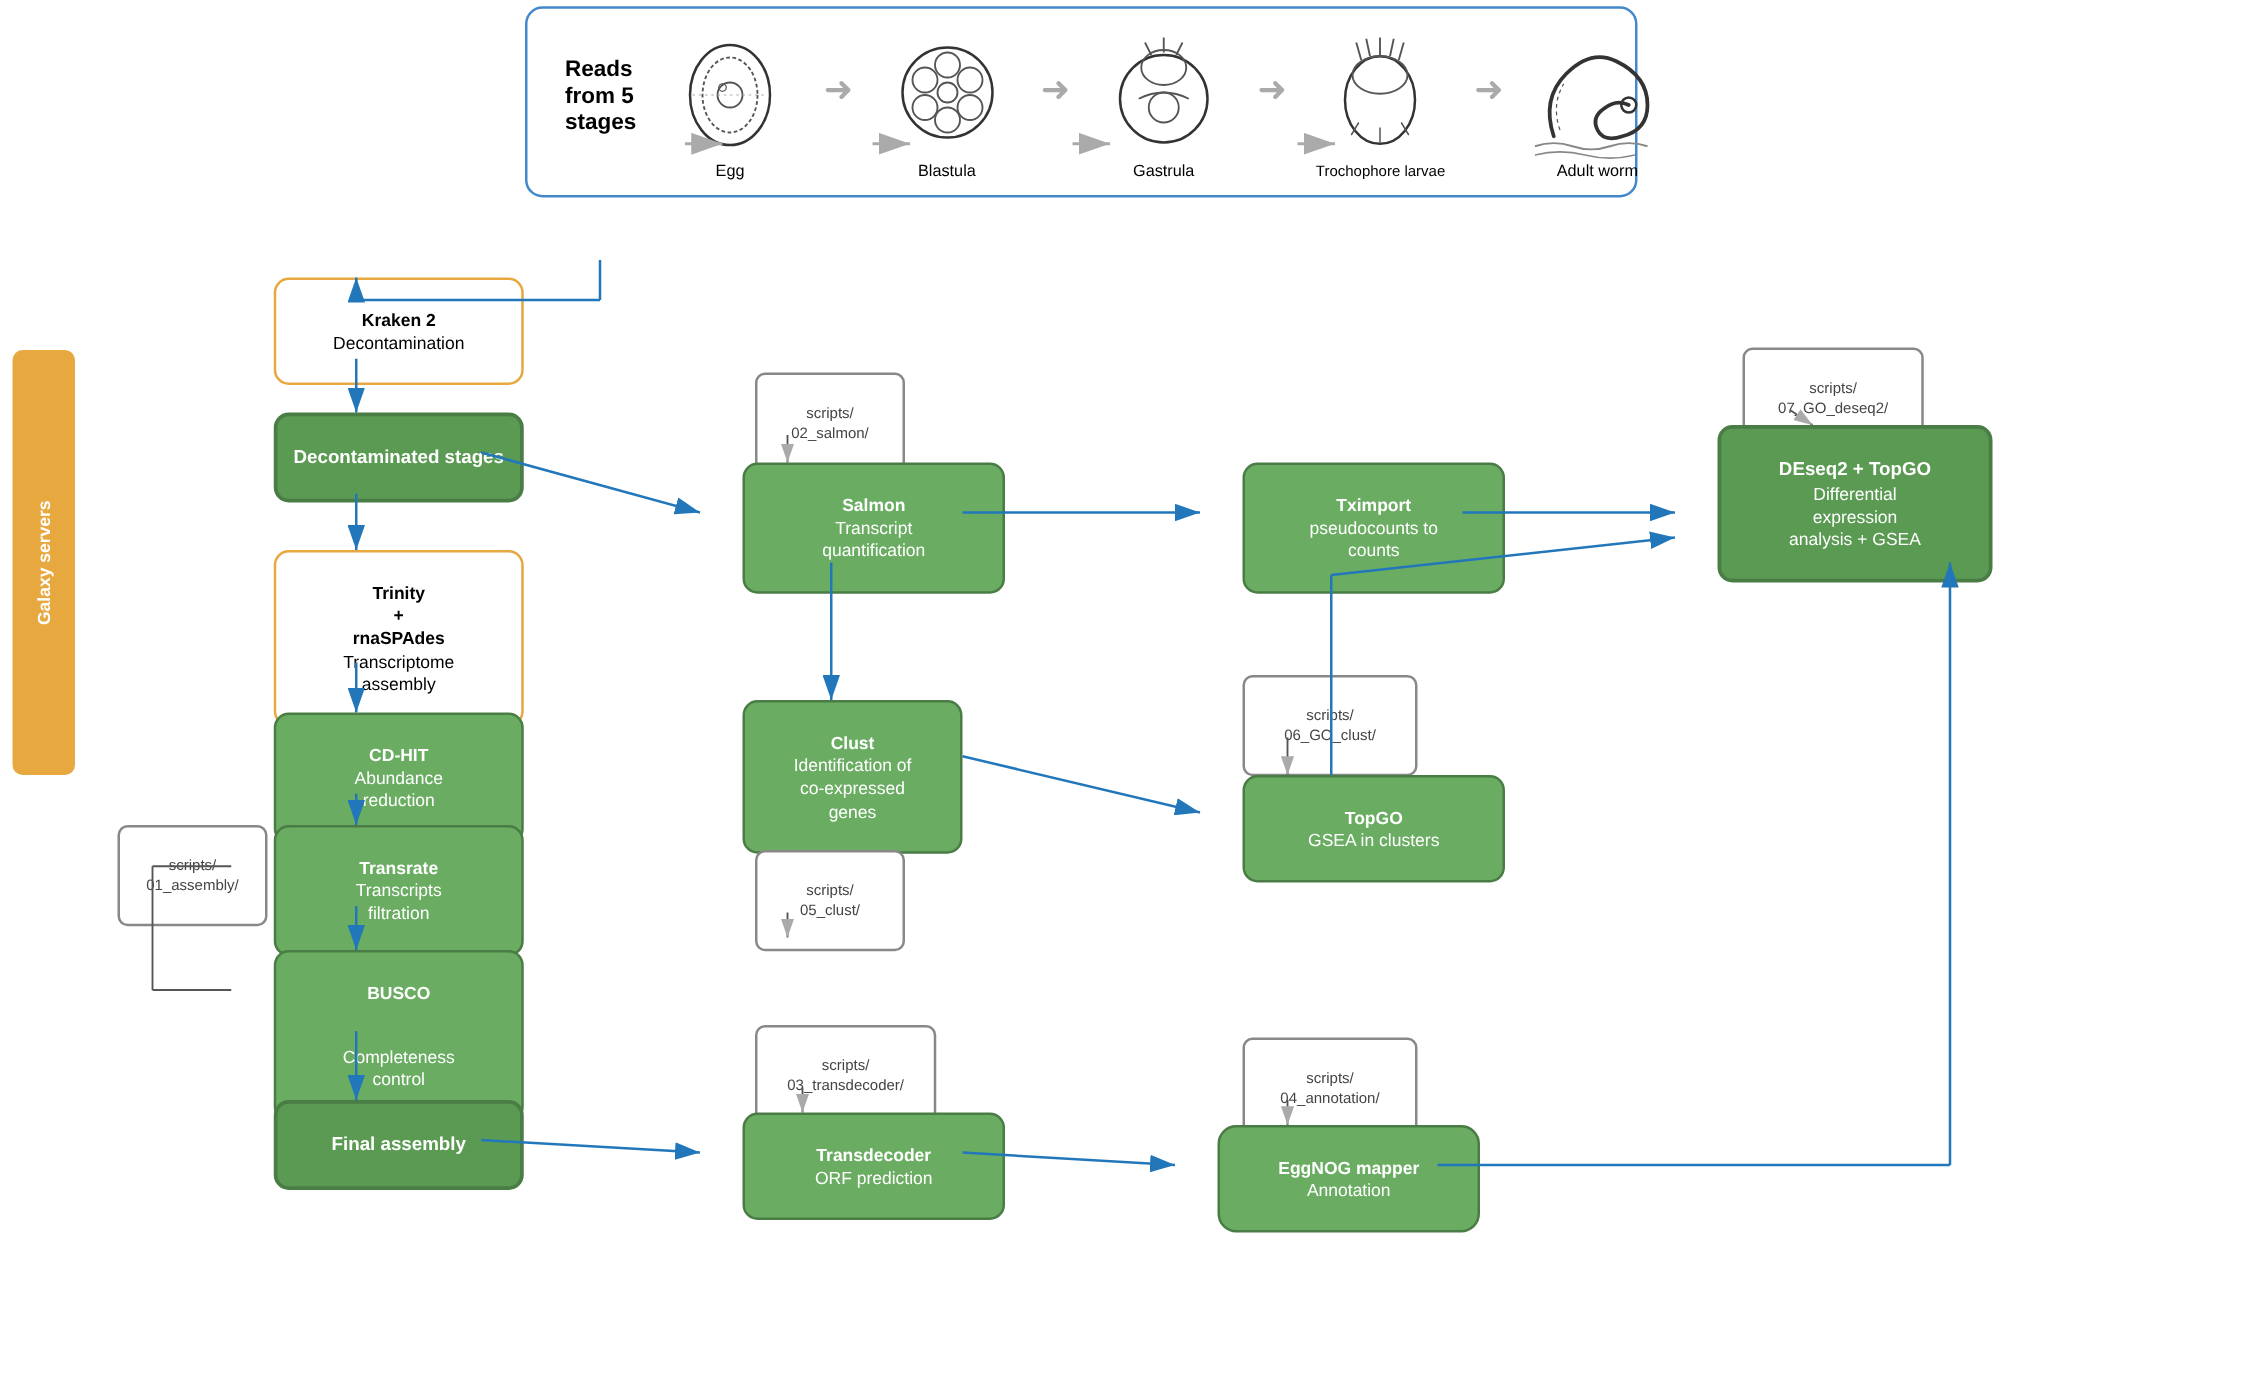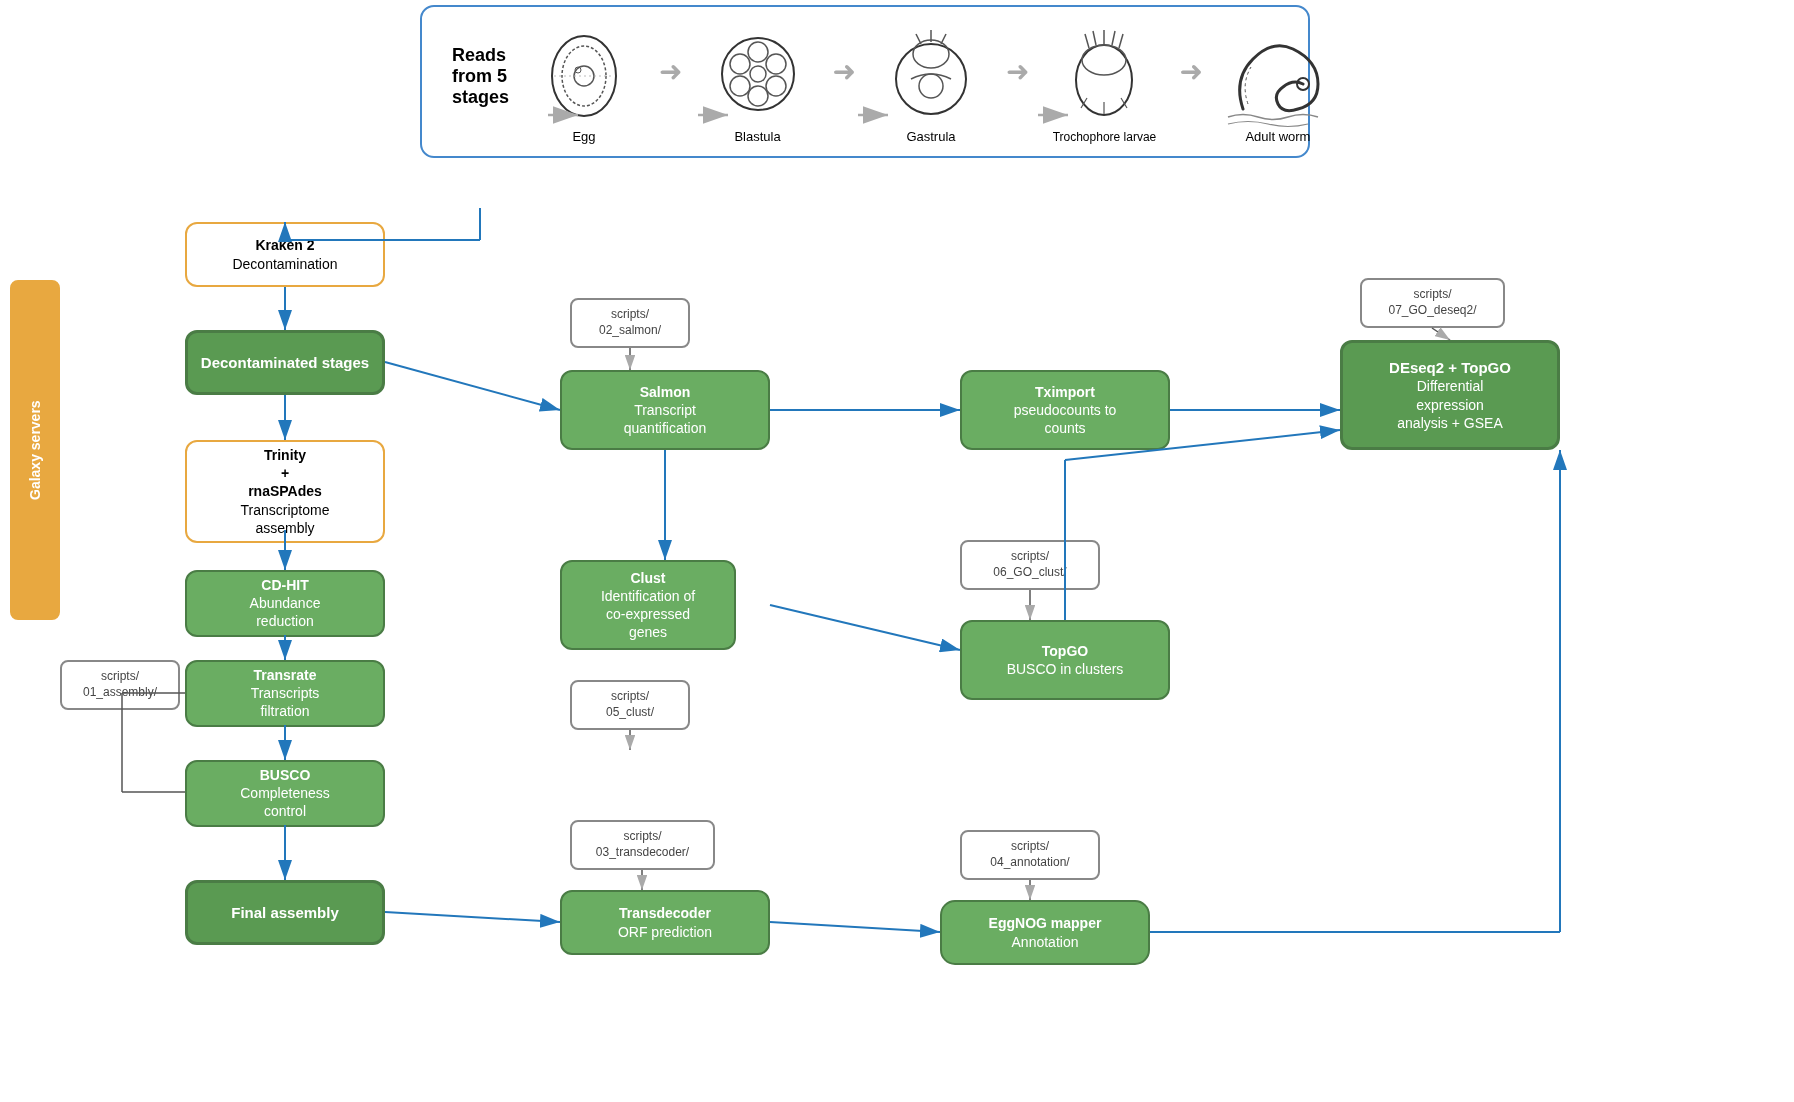--- a/index.html
+++ b/index.html
@@ -29,21 +29,22 @@
     .box {
       position: absolute;
       border-radius: 12px;
       text-align: center;
       display: flex;
       flex-direction: column;
       align-items: center;
       justify-content: center;
       font-size: 14px;
       line-height: 1.3;
-      padding: 4px 12px;
+      padding: 23px 12px;
+      margin-left: 34px;
     }
     .box-orange {
       border: 2px solid #E8A840;
       background: #fff;
       color: #000;
     }
     .box-green {
       border: 3px solid #4A7C45;
       background: #5A9A52;
       color: #fff;
@@ -255,21 +256,21 @@
 
   <div class="box box-script" style="left:60px; top:660px; width:120px; min-height:50px; font-size:12px;">
     <span>scripts/<br>01_assembly/</span>
   </div>
 
   <div class="box box-green-light" style="left:185px; top:660px; width:200px; min-height:65px;">
     <span class="bold">Transrate</span>
     <span>Transcripts<br>filtration</span>
   </div>
 
-  <div class="box box-green-light" style="left:185px; top:760px; width:200px; min-height:65px;">
+  <div class="box box-green-light" style="left:185px; top:760px; width:200px; min-height:65px;gap:33px;">
     <span class="bold">BUSCO</span>
     <span>Completeness<br>control</span>
   </div>
 
   <div class="box box-green" style="left:185px; top:880px; width:200px; min-height:65px;">
     <span class="bold" style="font-size:15px;">Final assembly</span>
   </div>
 
   <div class="box box-script" style="left:570px; top:298px; width:120px; min-height:50px; font-size:12px;">
     <span>scripts/<br>02_salmon/</span>
@@ -302,21 +303,21 @@
     <span class="bold">Tximport</span>
     <span>pseudocounts to<br>counts</span>
   </div>
 
   <div class="box box-script" style="left:960px; top:540px; width:140px; min-height:50px; font-size:12px;">
     <span>scripts/<br>06_GO_clust/</span>
   </div>
 
   <div class="box box-green-light" style="left:960px; top:620px; width:210px; min-height:80px;">
     <span class="bold">TopGO</span>
-    <span>BUSCO in clusters</span>
+    <span>GSEA in clusters</span>
   </div>
 
   <div class="box box-script" style="left:960px; top:830px; width:140px; min-height:50px; font-size:12px;">
     <span>scripts/<br>04_annotation/</span>
   </div>
 
   <div class="box box-green-light" style="left:940px; top:900px; width:210px; min-height:65px;border-radius:15px;">
     <span class="bold">EggNOG mapper</span>
     <span>Annotation</span>
   </div>

